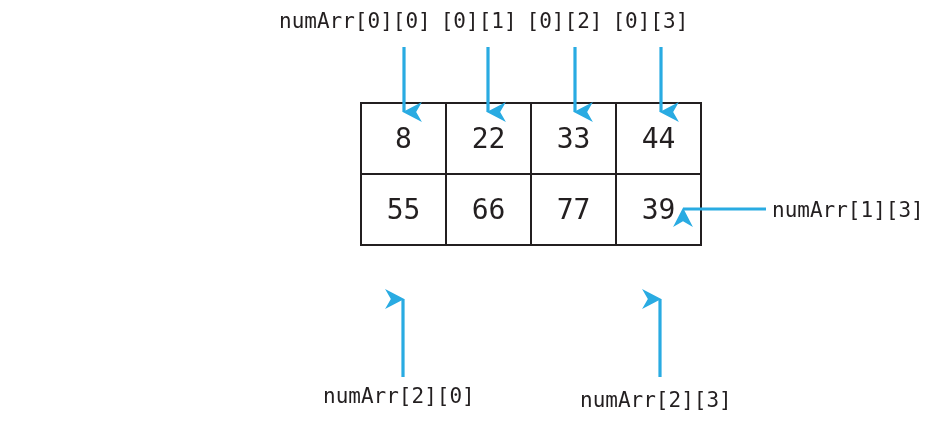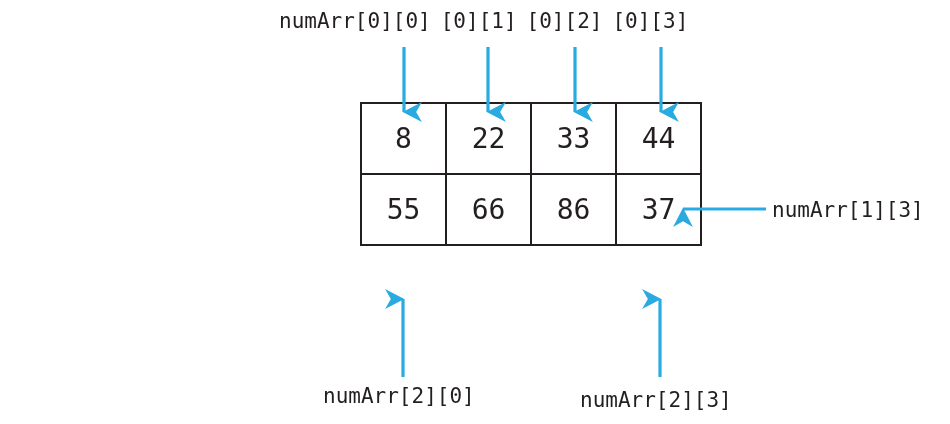--- a/index.html
+++ b/index.html
@@ -94,22 +94,22 @@
     <tbody>
         <tr>
       <td>8</td>
       <td>22</td>
       <td>33</td>
       <td>44</td>
     </tr>
     <tr>
       <td>55</td>
       <td>66</td>
-      <td>86</td>
-      <td>37</td>
+      <td>77</td>
+      <td>39</td>
     </tr>
   </tbody>
     </table>
 
   <div id="label-right" class="callout mono">numArr[1][3]</div>
   <div id="label-bl" class="callout mono">numArr[2][0]</div>
   <div id="label-br" class="callout mono">numArr[2][3]</div>
 
   <svg id="arrows" viewBox="0 0 950 424" width="950" height="424">
     <defs>

